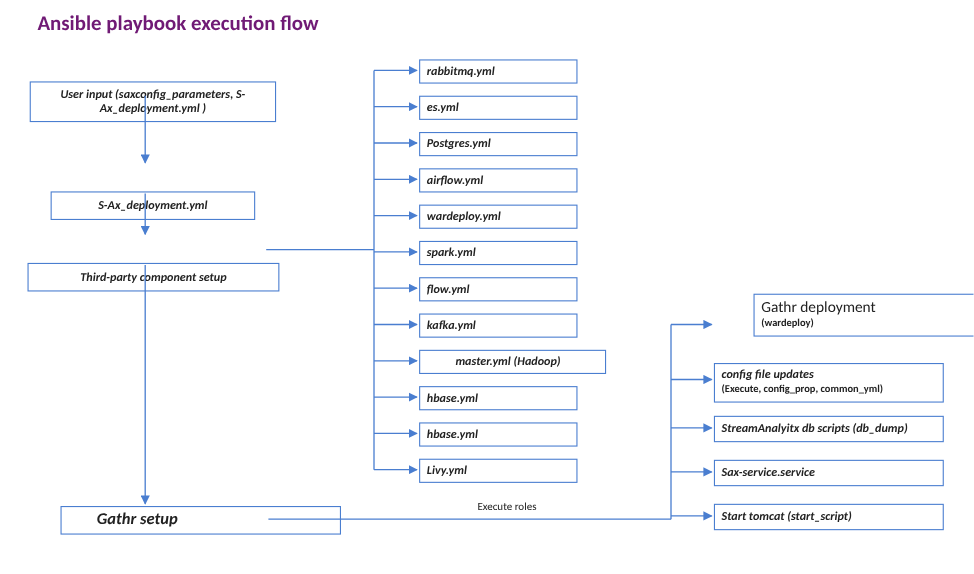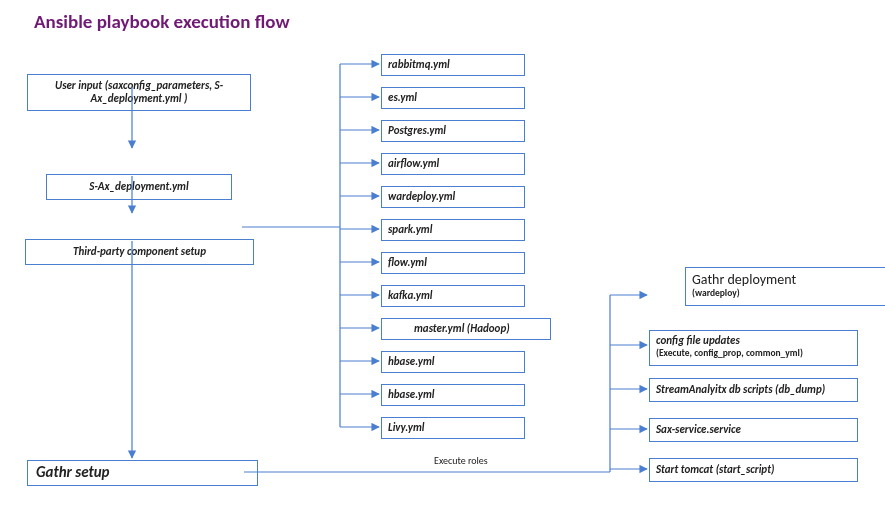--- a/index.html
+++ b/index.html
@@ -46,21 +46,22 @@
     font-size: 14px;
     font-weight: 400;
     font-style: normal;
     color: #222;
   }
   .gathr-setup {
     font-size: 15px;
     font-weight: 700;
     font-style: italic;
     color: #222;
-    padding-left: 8px;
+    padding-left: 32px;
+    margin-left: 28px;
   }
   .label {
     position: absolute;
     font-size: 10px;
     color: #222;
   }
   svg.arrows {
     position: absolute;
     left: 0; top: 0;
     width: 885px; height: 522px;

